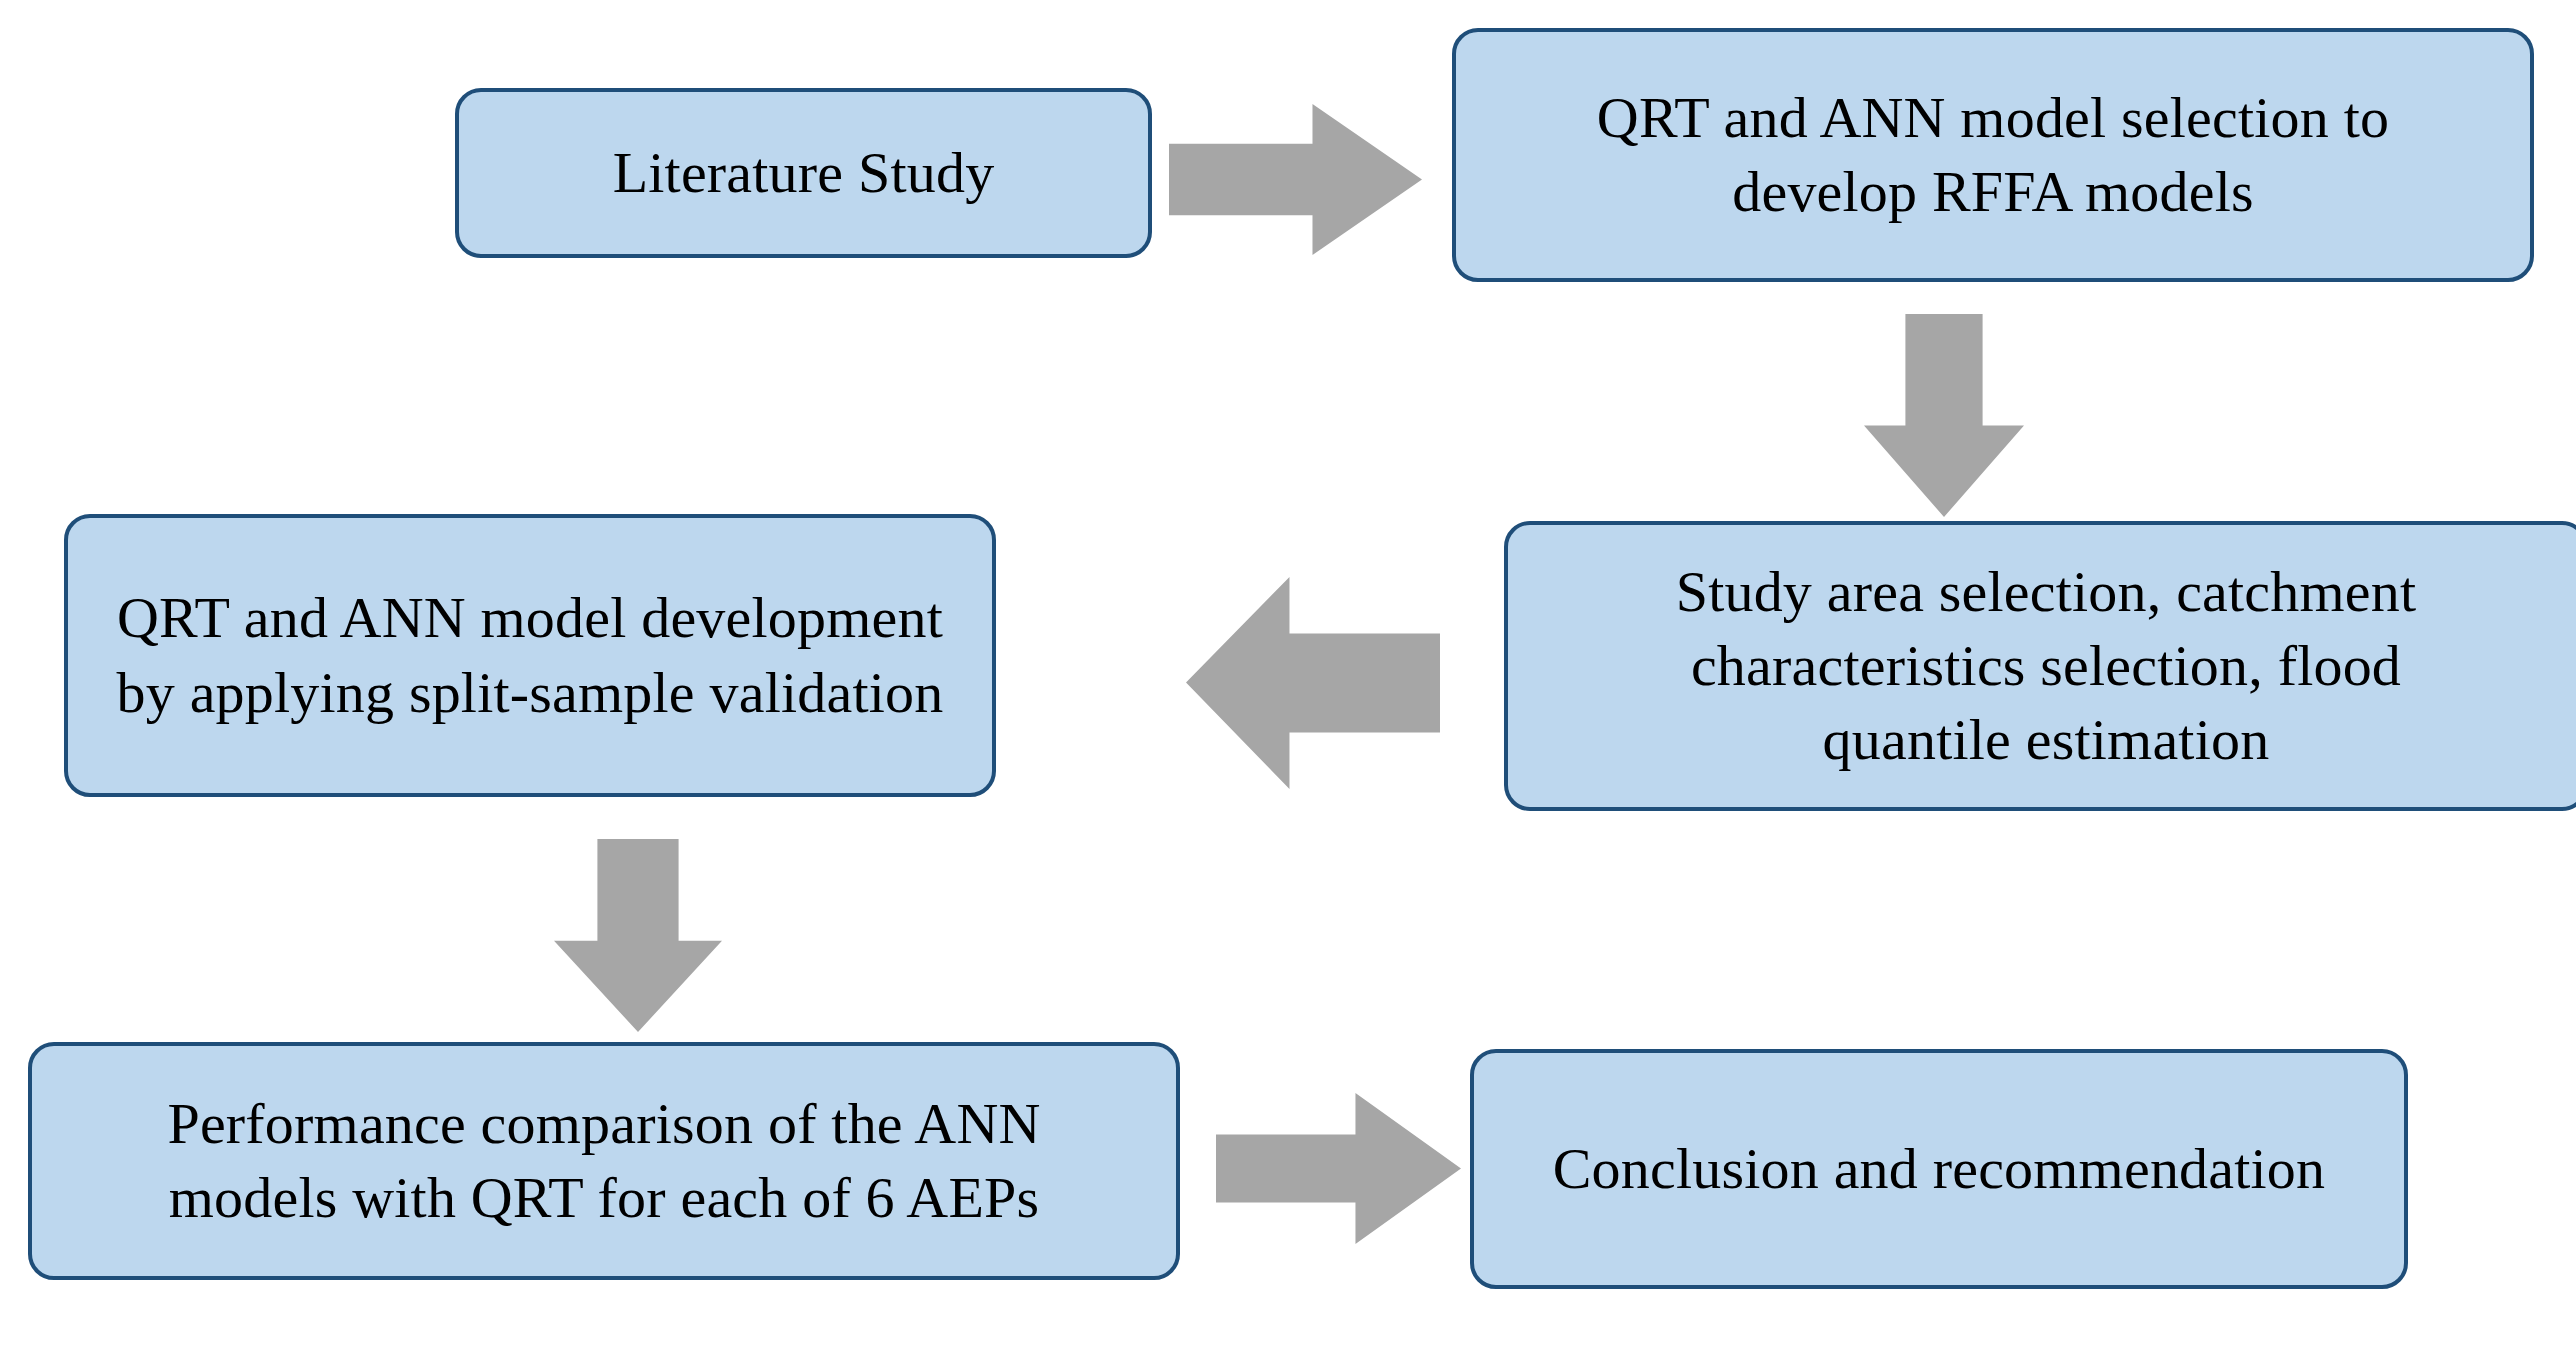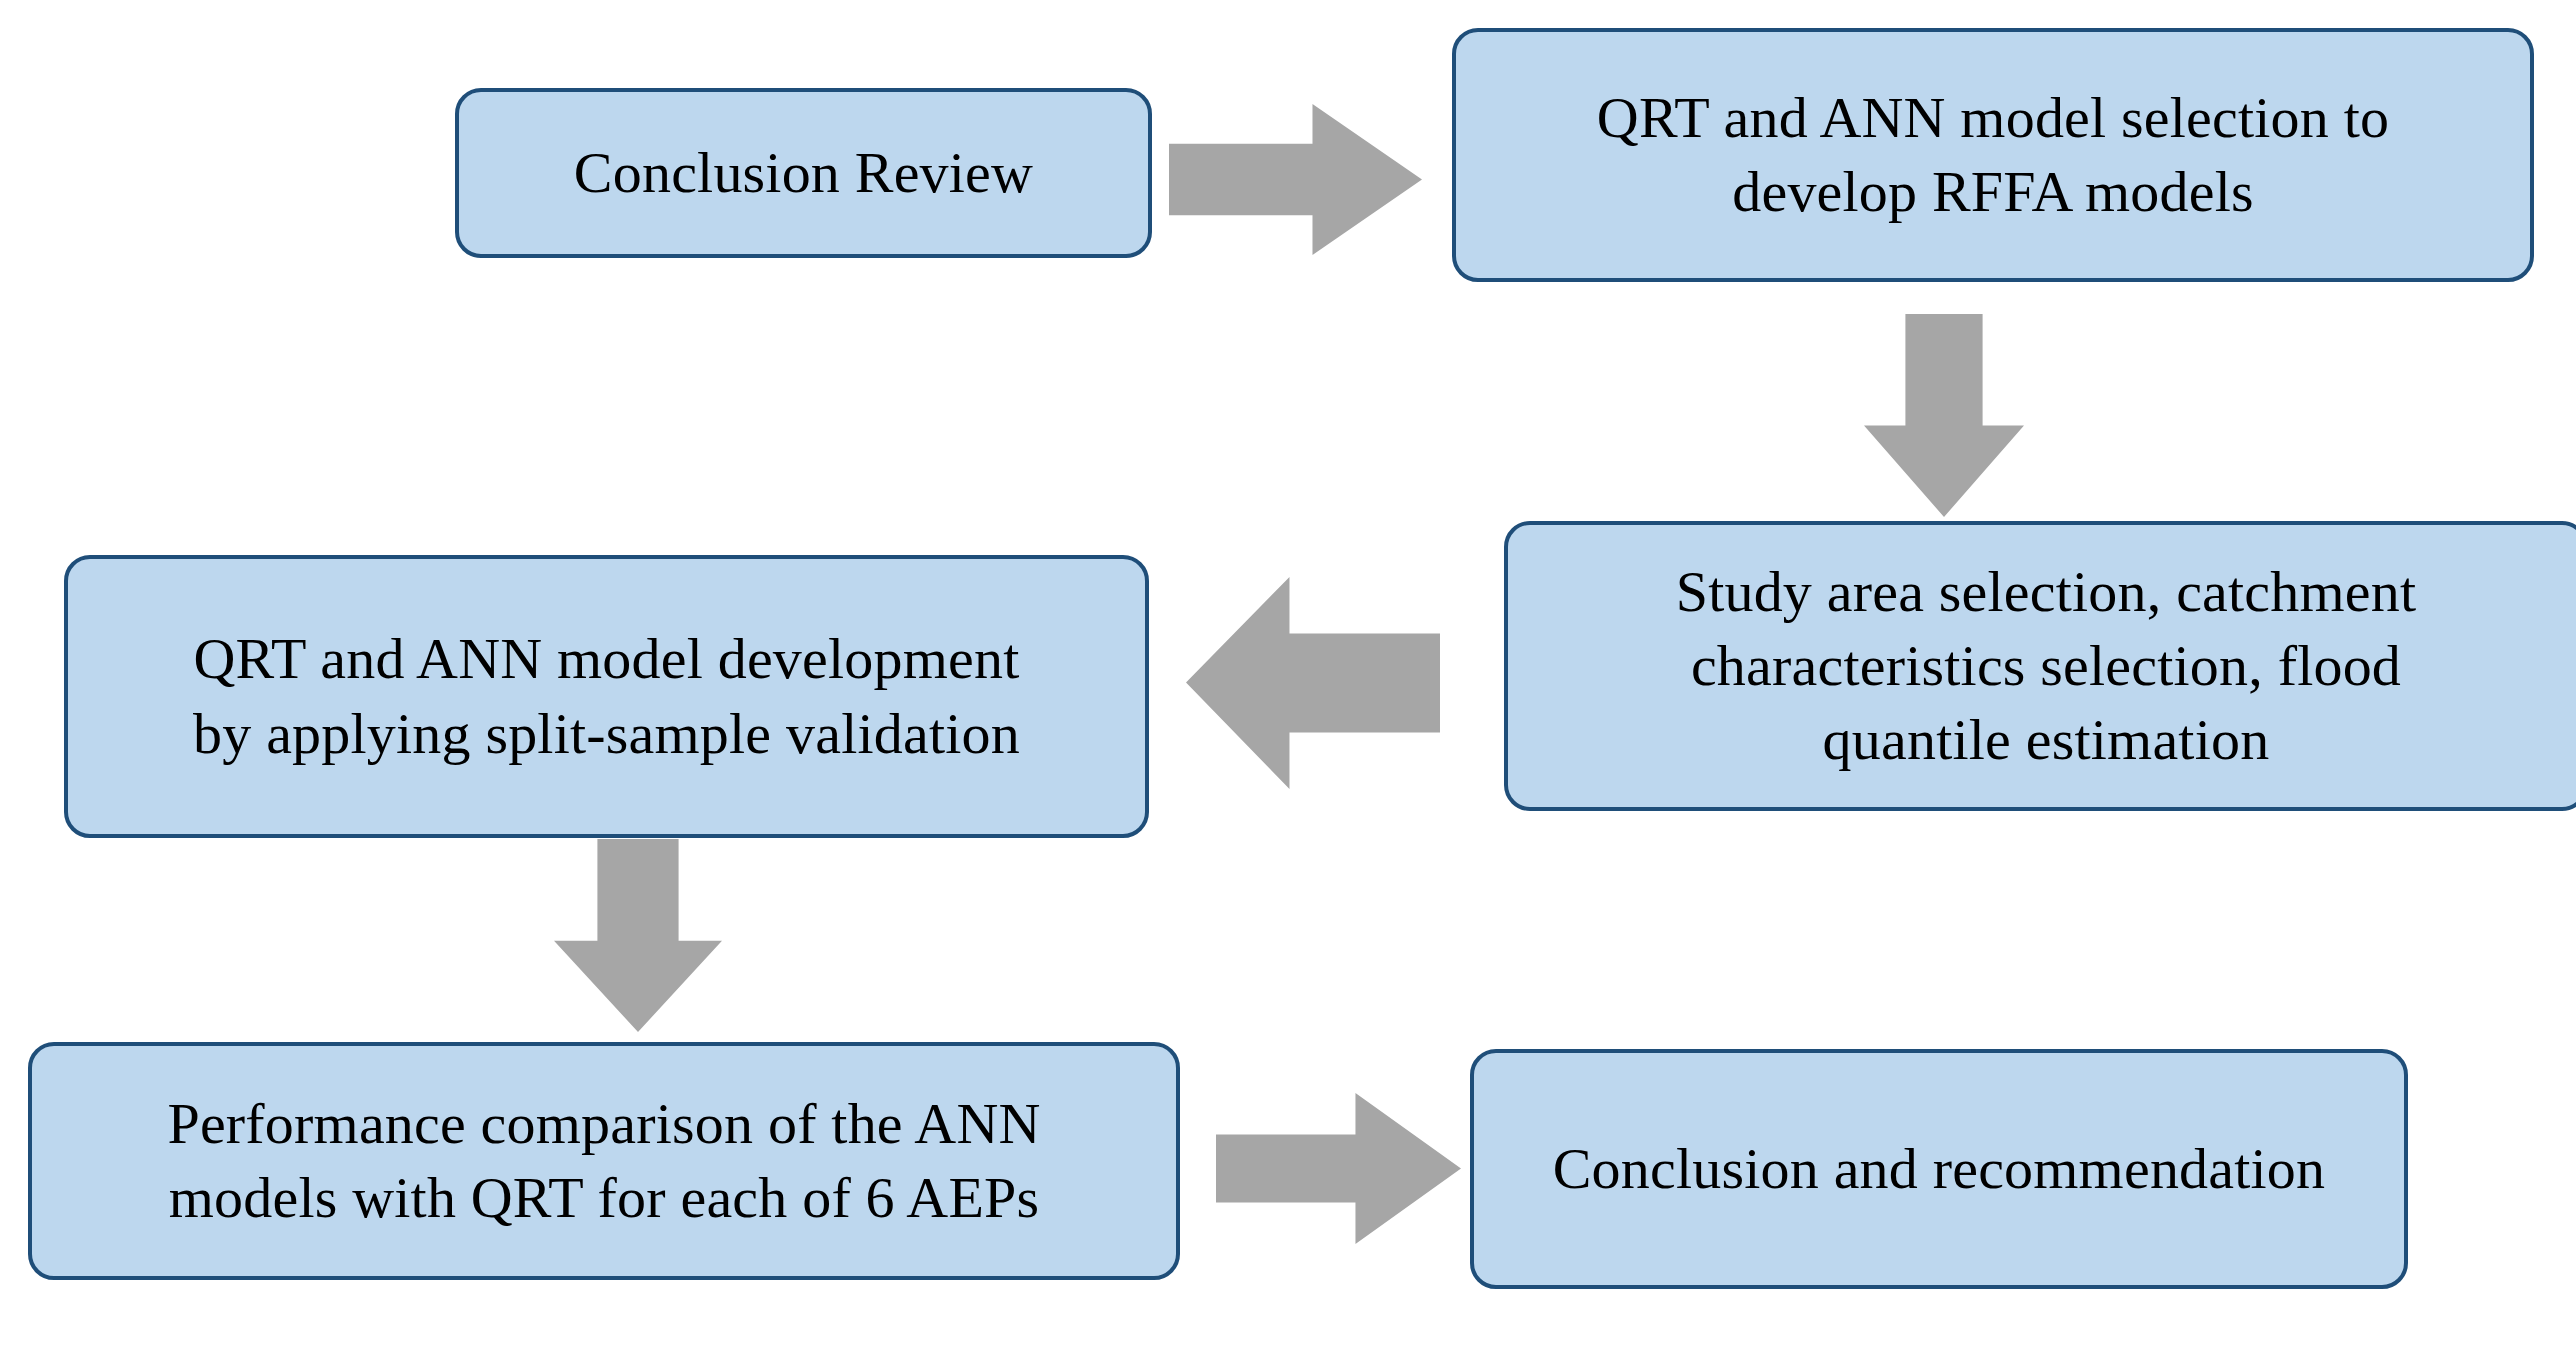--- a/index.html
+++ b/index.html
@@ -32,21 +32,21 @@
     font-family: "Liberation Serif", "DejaVu Serif", serif;
     font-size: 58px;
     line-height: 1.28;
     letter-spacing: 0.2px;
     padding: 5.7px 32px;
     white-space: pre-line;
   }
   
   #node-literature-review   { left: 455px;  top: 88px;   width: 697px;  height: 170px; }
   #node-model-selection     { left: 1452px; top: 28px;   width: 1082px; height: 254px; padding-left: 32px; }
-  #node-model-development   { left: 64px;   top: 555px;  width: 1085px; height: 283px; }
+  #node-model-development   { left: 64px;   top: 514px;  width: 932px; height: 283px; }
   #node-study-area          { left: 1504px; top: 521px;  width: 1084px; height: 290px; }
   #node-performance         { left: 28px;   top: 1042px; width: 1152px; height: 238px; }
   #node-conclusion          { left: 1470px; top: 1049px; width: 938px; height: 240px; }
 
   .arrow {
     position: absolute;
     display: block;
   }
   .arrow svg { display: block; width: 100%; height: 100%; }
   .arrow svg polygon { fill: #a6a6a6; }
@@ -55,21 +55,21 @@
   #arrow-selection-to-study { left: 1864px; top: 314px;  width: 160px;  height: 203px; }
   #arrow-study-to-dev       { left: 1186px; top: 577px;  width: 254px;  height: 212px; }
   #arrow-dev-to-perf        { left: 554px;  top: 839px;  width: 168px;  height: 193px; }
   #arrow-perf-to-conclusion { left: 1216px; top: 1093px; width: 245px;  height: 151px; }
 </style>
 </head>
 <body>
 
 <div id="canvas">
 
-  <div class="node" id="node-literature-review">Conclusion Review</div>
+  <div class="node" id="node-literature-review">Literature Study</div>
 
   <div class="node" id="node-model-selection">QRT and ANN model selection to
 develop RFFA models</div>
 
   <div class="node" id="node-study-area">Study area selection, catchment
 characteristics selection, flood
 quantile estimation</div>
 
   <div class="node" id="node-model-development">QRT and ANN model development
 by applying split-sample validation</div>

